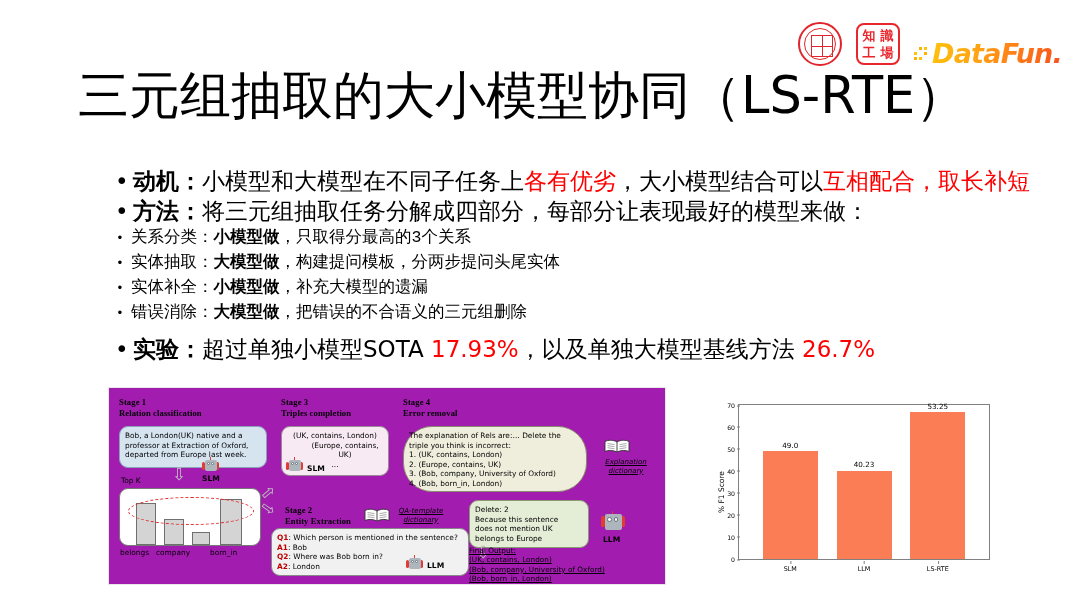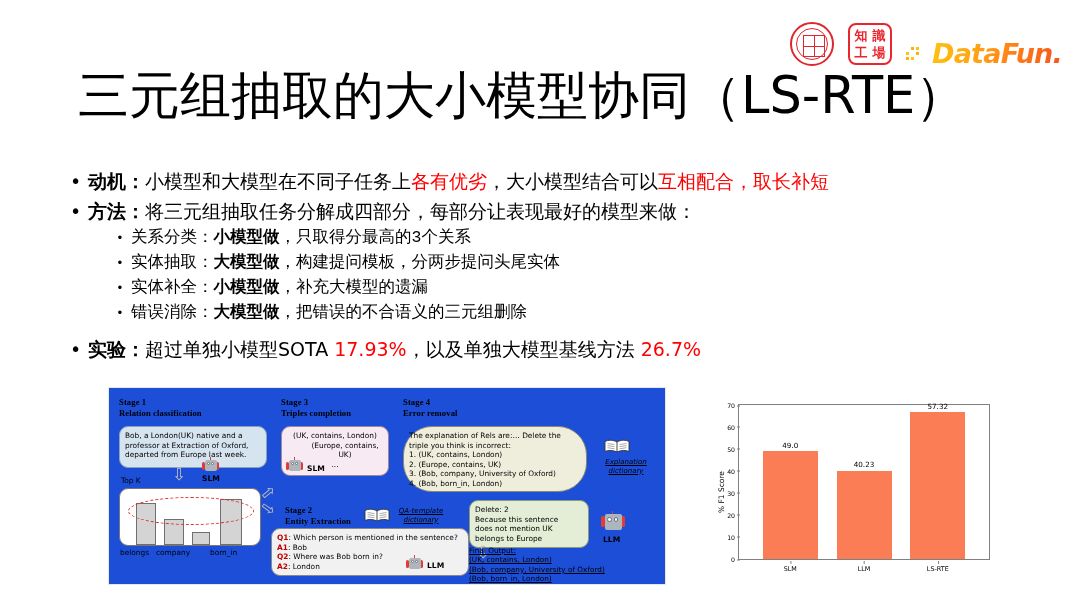--- a/index.html
+++ b/index.html
@@ -77,21 +77,21 @@
   .zhishi-logo span {
     font-family: "DejaVu Sans", sans-serif;
     font-size: 13px;
     line-height: 1;
     color: #e8262c;
     font-weight: 700;
   }
   .datafun-logo {
     display: flex;
     align-items: center;
-    gap: 13px;
+    gap: 5px;
     margin-top: 20px;
   }
   .datafun-dots {
     display: grid;
     grid-template-columns: repeat(3, 3px);
     grid-template-rows: repeat(3, 3px);
     gap: 2px;
   }
   .datafun-dots i {
     display: block;
@@ -125,24 +125,25 @@
   }
 
   
   .bullets {
     position: absolute;
     left: 70px;
     top: 166px;
     width: 940px;
   }
   .b1 {
-    font-size: 19px;
+    font-size: 23px;
     line-height: 30px;
     white-space: nowrap;
     font-family: "DejaVu Sans", "Liberation Sans", sans-serif;
+    margin-left: 45px;
   }
   .b1 > .dot {
     display: inline-block;
     width: 18px;
   }
   .b1 .lead { font-weight: 700; }
   .red { color: #ff0000; }
   .sub-list {
     margin-left: 46px;
   }
@@ -160,21 +161,21 @@
   .b2 .strong { font-weight: 700; }
   .gap-top { margin-top: 8px; }
 
   
   .figure-left {
     position: absolute;
     left: 108px;
     top: 387px;
     width: 556px;
     height: 196px;
-    background: #1d4ed8;
+    background: #a21caf;
     border: 1px solid #e8e8e8;
     font-family: "DejaVu Sans", sans-serif;
   }
   .stage-head {
     position: absolute;
     font-weight: 700;
     font-size: 8.6px;
     line-height: 10.5px;
     font-family: "Liberation Serif", serif;
     letter-spacing: 0.1px;
@@ -577,19 +578,19 @@
     <div class="ytick" style="top:28.571%;">50</div>
     <div class="ytick" style="top:14.285%;">60</div>
     <div class="ytick" style="top:0%;">70</div>
 
     <div class="plot-bar" style="left:9.5%; width:22%; height:70.0%;"></div>
     <div class="plot-bar" style="left:39.0%; width:22%; height:57.47%;"></div>
     <div class="plot-bar" style="left:68.5%; width:22%; height:95.61%;"></div>
 
     <div class="bar-val" style="left:20.5%; bottom:70.7%;">49.0</div>
     <div class="bar-val" style="left:50.0%; bottom:58.2%;">40.23</div>
-    <div class="bar-val" style="left:79.5%; bottom:96.3%;">57.32</div>
+    <div class="bar-val" style="left:79.5%; bottom:96.3%;">53.25</div>
 
     <div class="xtick" style="left:20.5%;">SLM</div>
     <div class="xtick" style="left:50.0%;">LLM</div>
     <div class="xtick" style="left:79.5%;">LS-RTE</div>
   </div>
 </div>
 
 </body></html>

